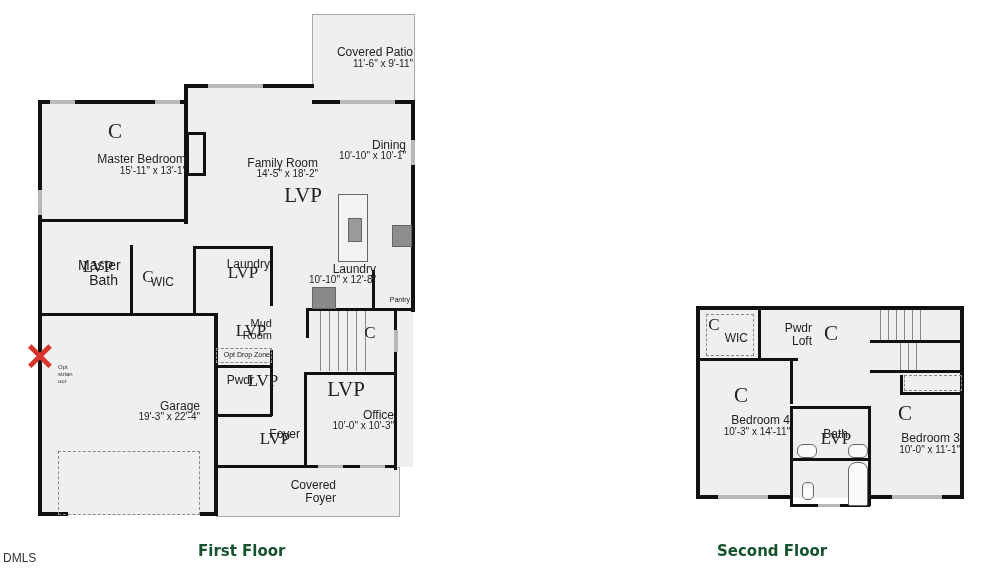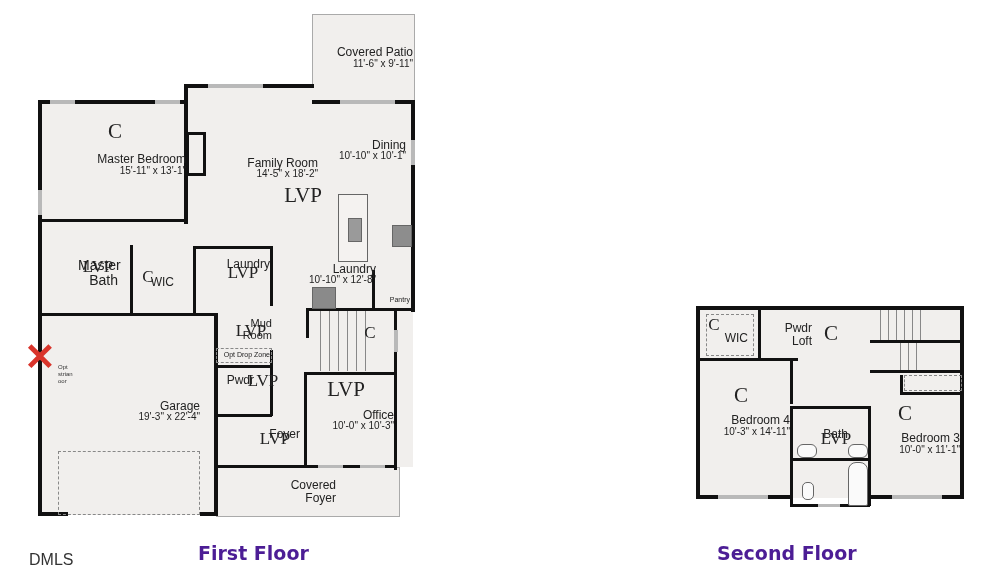--- a/index.html
+++ b/index.html
@@ -6,21 +6,21 @@
   body{width:1000px;height:586px;position:relative;overflow:hidden;font-family:"Liberation Sans",sans-serif;color:#222;}
   .abs{position:absolute;}
   .room{position:absolute;background:#f1efed;}
   .wall{position:absolute;background:#111;}
   .lbl{position:absolute;text-align:right;line-height:1.05;color:#222;white-space:nowrap;}
   .name{font-size:12px;}
   .dim{font-size:10px;}
   .floor{position:absolute;font-family:"Liberation Serif",serif;color:#222;text-align:center;}
   .floor.big{font-size:21px;}
   .floor.small{font-size:17px;}
-  .title{position:absolute;font-family:"DejaVu Sans",sans-serif;font-weight:bold;font-size:19px;color:#4c1d95;}
+  .title{position:absolute;font-family:"DejaVu Sans",sans-serif;font-weight:bold;font-size:15px;color:#14532d;}
   .dash{position:absolute;border:1px dashed #888;}
   .window{position:absolute;background:#b9b9b9;}
   .fixture{position:absolute;border:1px solid #666;background:#fafafa;}
   .stair{position:absolute;background:repeating-linear-gradient(90deg,#f1efed 0 8px,#888 8px 9px);}
   .stairh{position:absolute;background:repeating-linear-gradient(90deg,#f1efed 0 7px,#888 7px 8px);}
   .small{font-size:7px;}
 </style>
 </head>
 <body>
 
@@ -193,13 +193,13 @@
   <div class="lbl name" style="left:808px;top:428px;width:40px;">Bath</div>
   <div class="lbl floor small" style="left:808px;top:430px;width:56px;">LVP</div>
 
   <div class="lbl floor big" style="left:890px;top:402px;width:30px;">C</div>
   <div class="lbl name" style="left:872px;top:432px;width:88px;">Bedroom 3</div>
   <div class="lbl dim" style="left:872px;top:445px;width:88px;">10'-0" x 11'-1"</div>
 </div>
 
 <div class="title" style="left:198px;top:542px;">First Floor</div>
 <div class="title" style="left:717px;top:542px;">Second Floor</div>
-<div class="abs" style="left:3px;top:551px;font-size:16px;color:#333;font-family:'Liberation Sans',sans-serif;margin-left:26px;">DMLS</div>
+<div class="abs" style="left:3px;top:551px;font-size:12px;color:#333;font-family:'Liberation Sans',sans-serif;">DMLS</div>
 
 </body></html>

